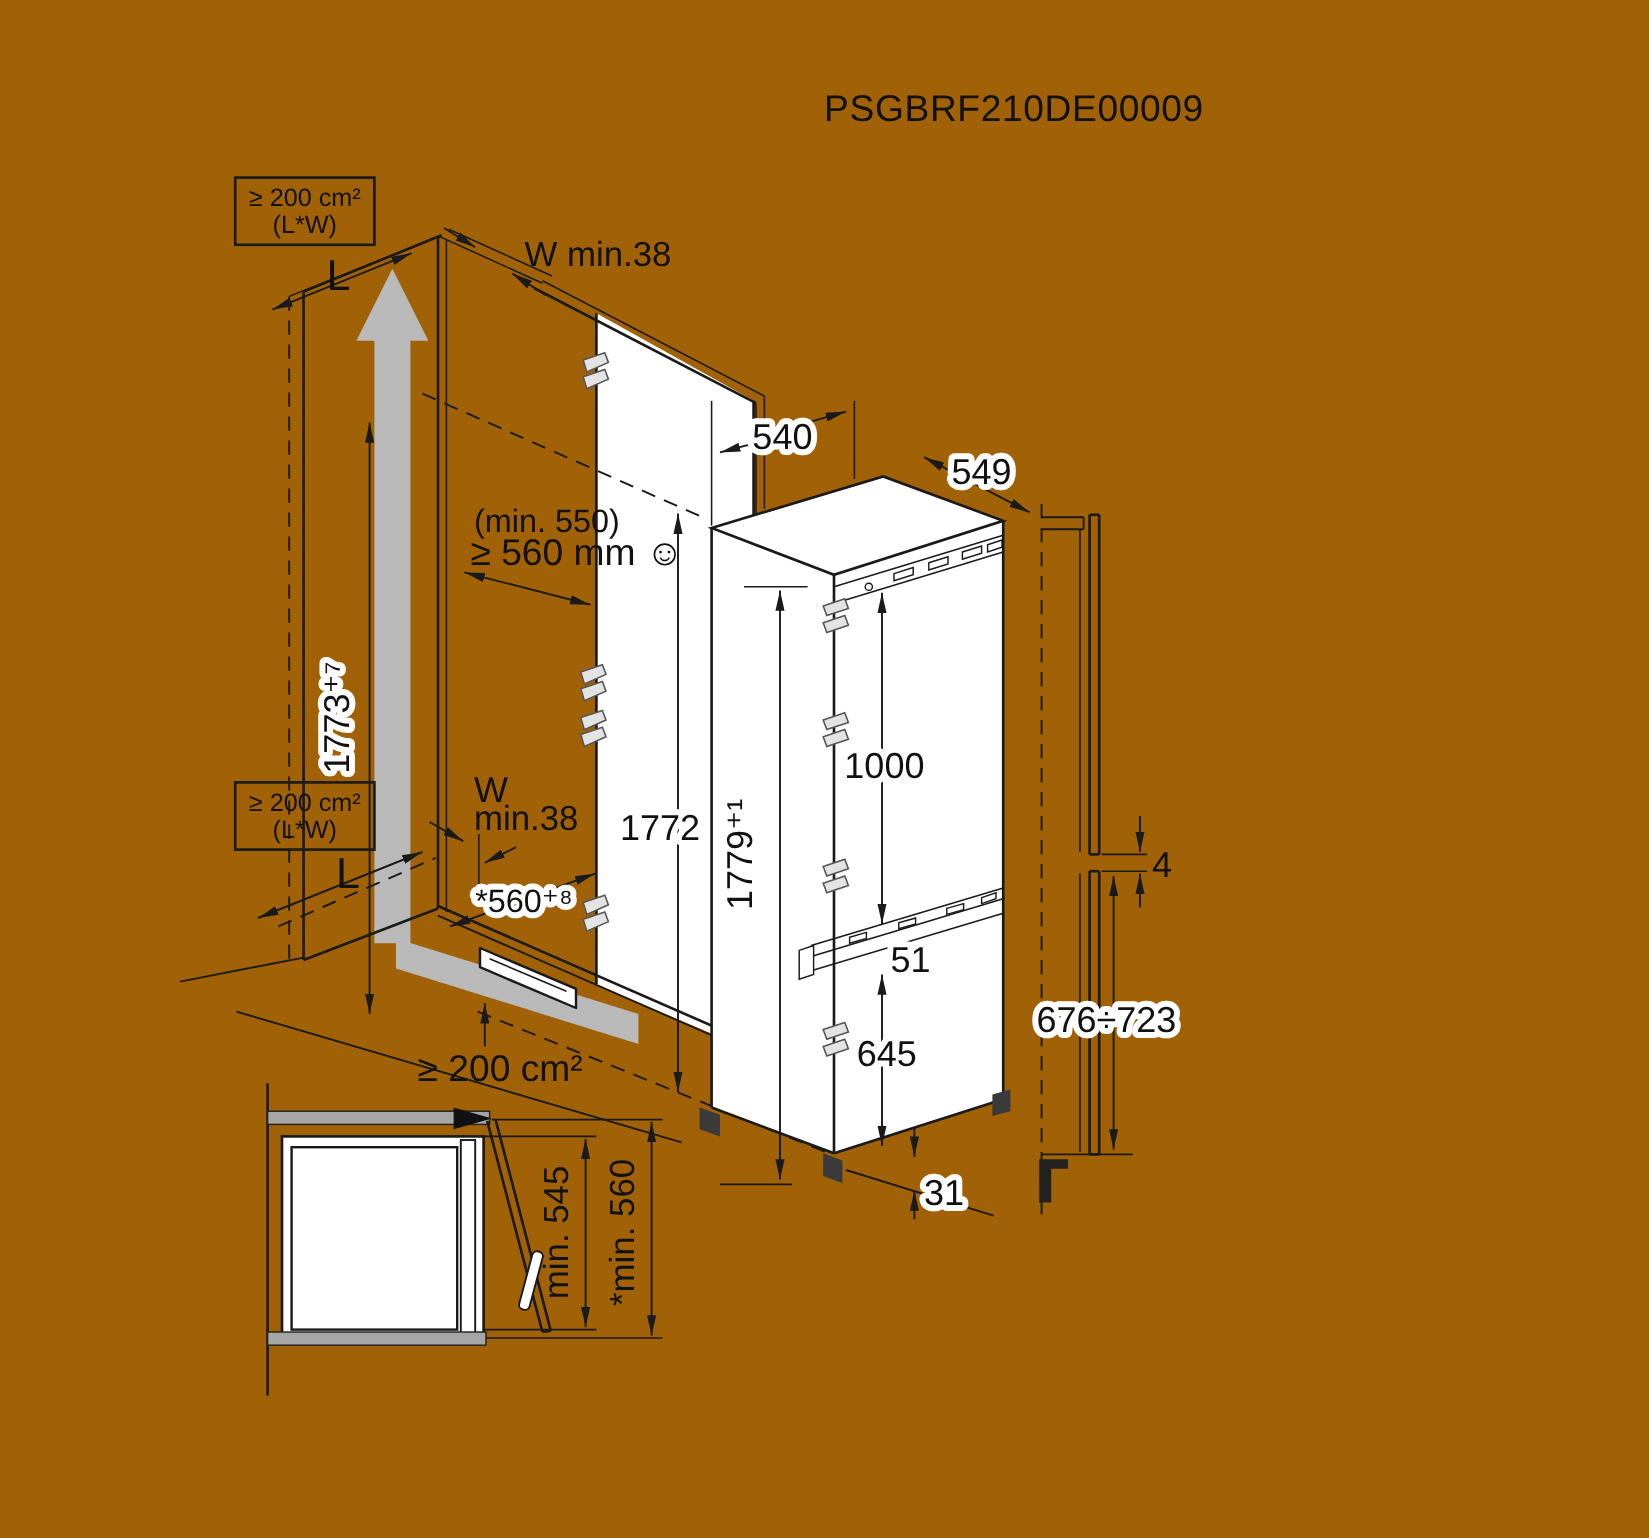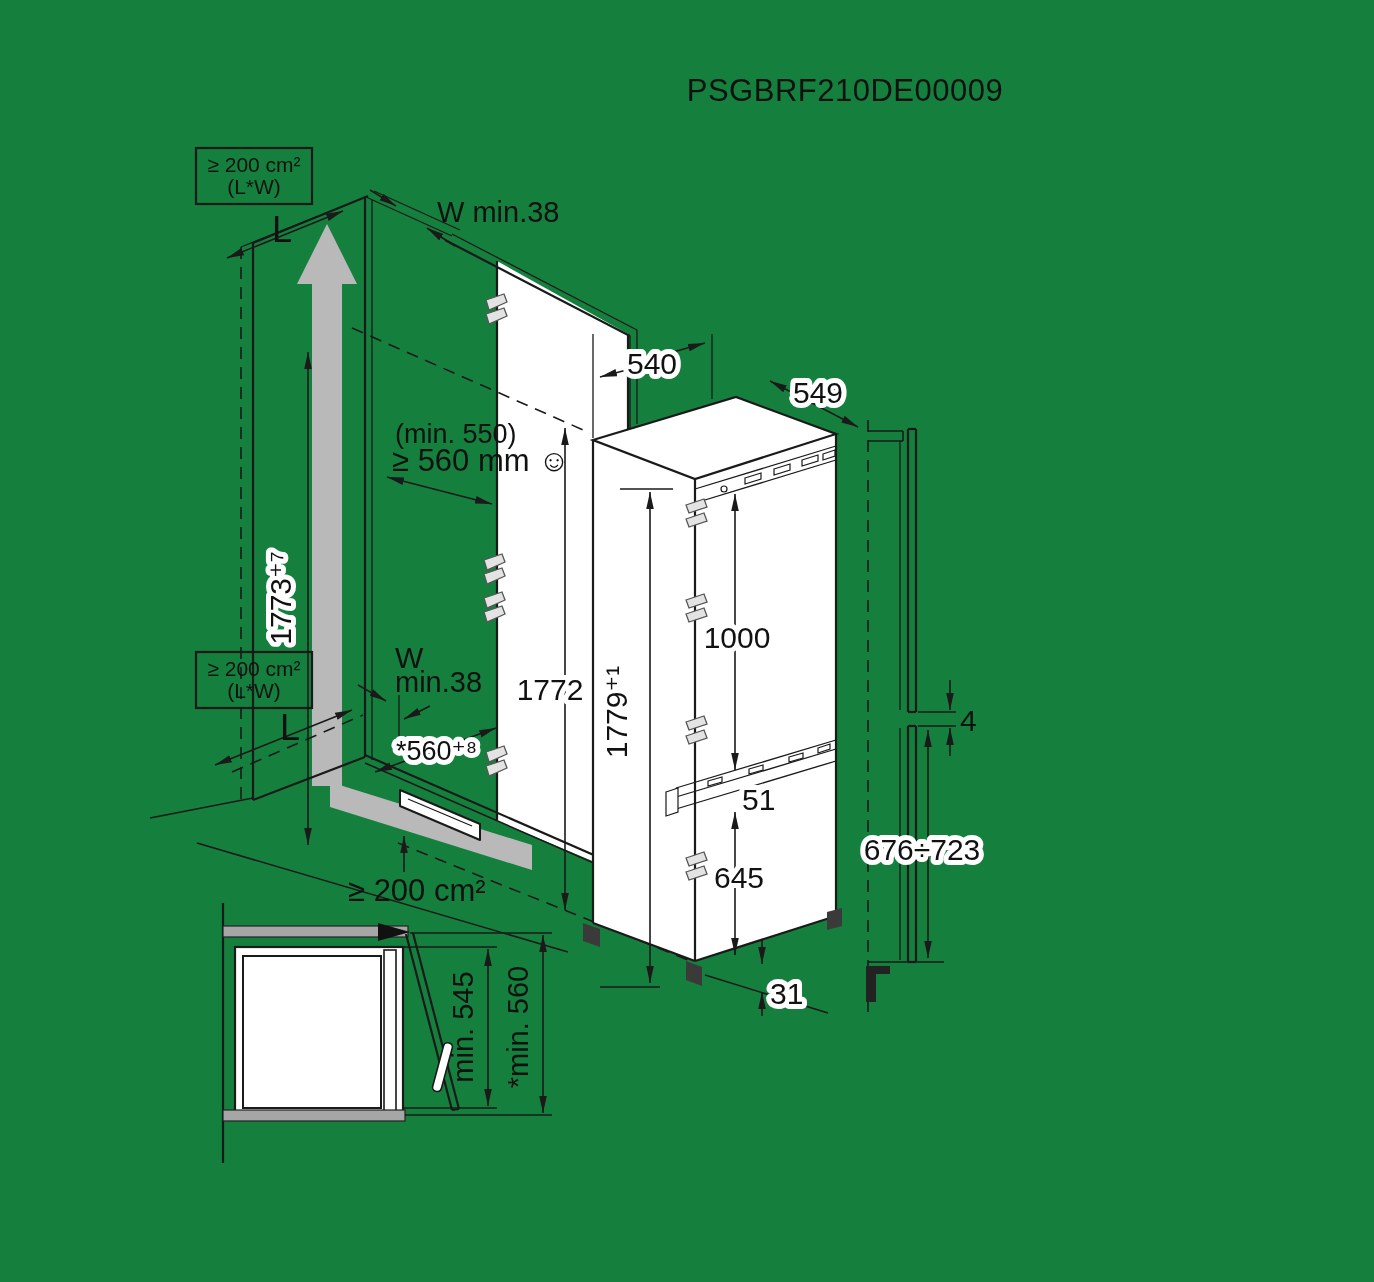--- a/index.html
+++ b/index.html
@@ -1,16 +1,16 @@
 <!DOCTYPE html>
 <html><head>
 <meta charset="utf-8">
 <style>
   html,body{margin:0;padding:0;background:#fff;}
-  .page{width:1374px;height:1282px;position:relative;background:#15803d;overflow:hidden;text-decoration:underline;}
+  .page{width:1374px;height:1282px;position:relative;background:#a16207;overflow:hidden;text-decoration:underline;}
   svg{display:block;}
   svg text{font-family:"Liberation Sans","DejaVu Sans",sans-serif;fill:#111;}
   .t21{font-size:21px;} .t27{font-size:27px;} .t29{font-size:29px;}
   .t30{font-size:30px;} .t31{font-size:31px;} .t36{font-size:36px;}
   .halo{paint-order:stroke;stroke:#fff;stroke-width:10px;stroke-linejoin:round;}
   .ln{stroke:#1a1a1a;stroke-width:2.2;fill:none;}
   .md{stroke:#1a1a1a;stroke-width:1.6;fill:none;}
   .tn{stroke:#1a1a1a;stroke-width:1.3;fill:none;}
   .dash{stroke:#1a1a1a;stroke-width:1.6;fill:none;stroke-dasharray:12 8;}
   .dim{stroke:#1a1a1a;stroke-width:1.6;fill:none;}

